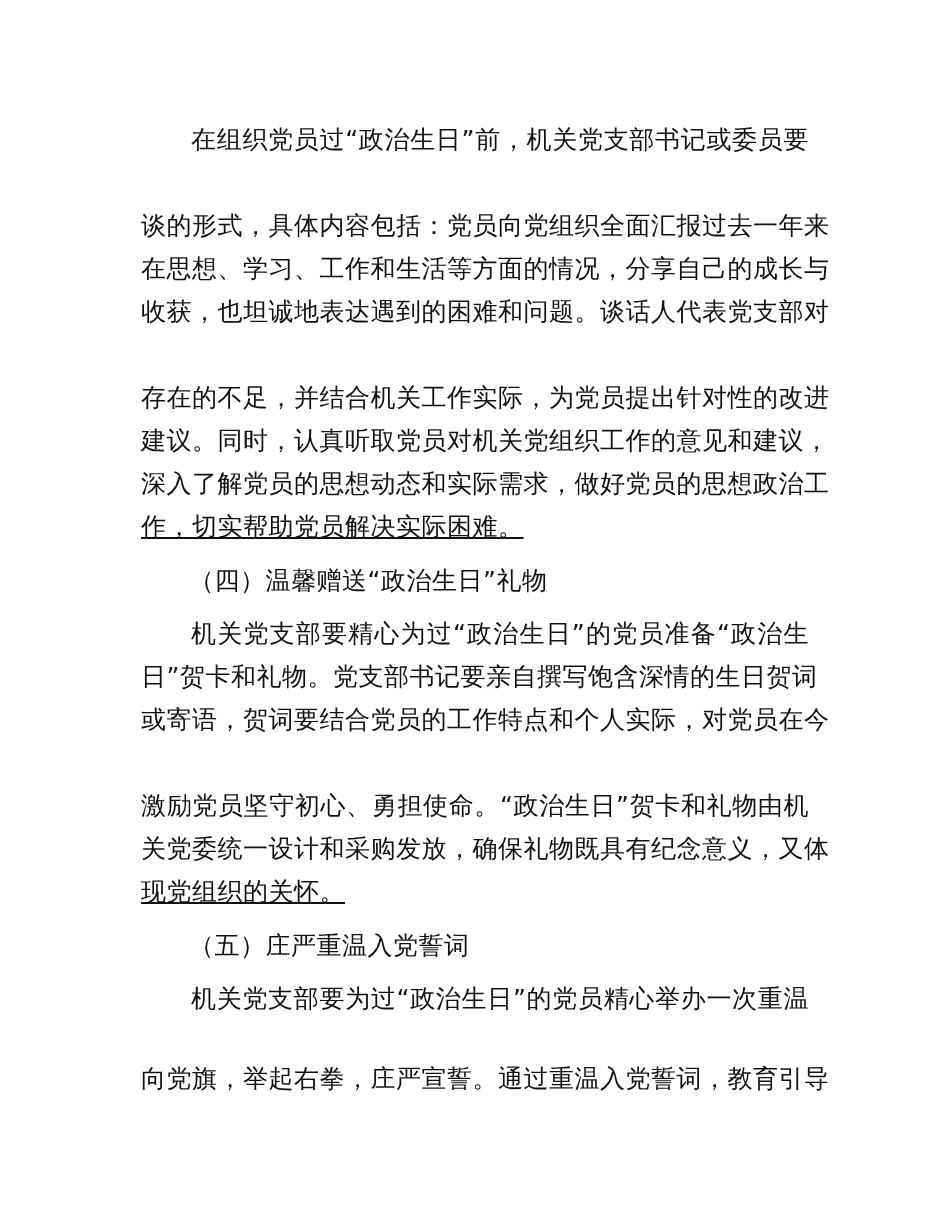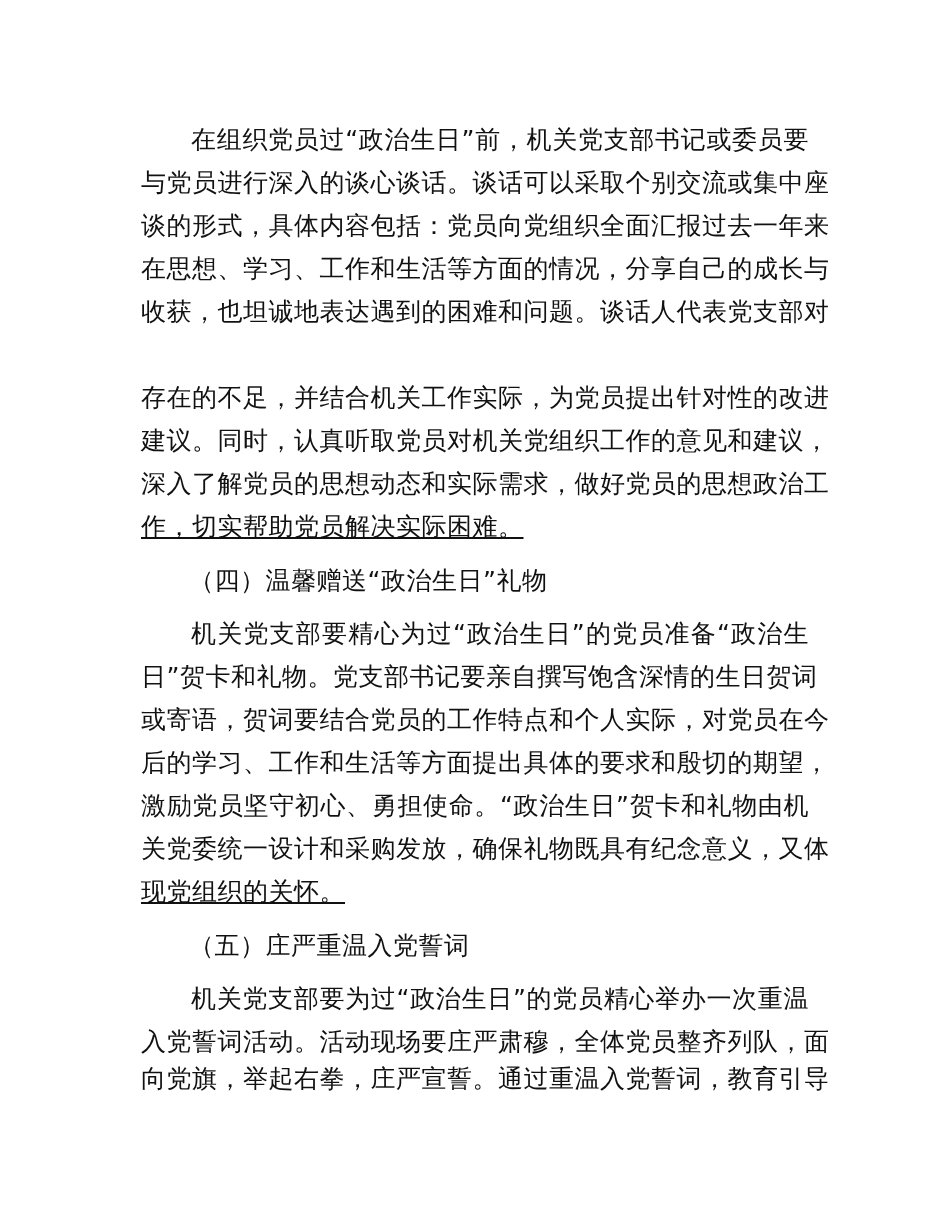--- a/index.html
+++ b/index.html
@@ -11,37 +11,34 @@
   .line.last { text-align-last:left;text-decoration:underline; }
   .line.indent { left:191px; width:618px; }
   .line.heading { left:189px; text-align-last:left; }
 </style>
 </head>
 <body>
 
 <div class="page">
 
   <div class="line indent" style="top:125px">在组织党员过“政治生日”前，机关党支部书记或委员要</div>
-  <div class="line" style="top:168px">与党员进行深入的谈心谈话。谈话可以采取个别交流或集中座</div>
   <div class="line" style="top:211px">谈的形式，具体内容包括：党员向党组织全面汇报过去一年来</div>
   <div class="line" style="top:254px">在思想、学习、工作和生活等方面的情况，分享自己的成长与</div>
   <div class="line" style="top:297px">收获，也坦诚地表达遇到的困难和问题。谈话人代表党支部对</div>
   <div class="line" style="top:383px">存在的不足，并结合机关工作实际，为党员提出针对性的改进</div>
   <div class="line" style="top:426px">建议。同时，认真听取党员对机关党组织工作的意见和建议，</div>
   <div class="line" style="top:469px">深入了解党员的思想动态和实际需求，做好党员的思想政治工</div>
   <div class="line last" style="top:512px">作，切实帮助党员解决实际困难。</div>
 
   <div class="line heading" style="top:566px">（四）温馨赠送“政治生日”礼物</div>
 
   <div class="line indent" style="top:619px">机关党支部要精心为过“政治生日”的党员准备“政治生</div>
   <div class="line" style="top:662px">日”贺卡和礼物。党支部书记要亲自撰写饱含深情的生日贺词</div>
   <div class="line" style="top:705px">或寄语，贺词要结合党员的工作特点和个人实际，对党员在今</div>
-  <div class="line" style="top:748px">后的学习、工作和生活等方面提出具体的要求和殷切的期望，</div>
   <div class="line" style="top:791px">激励党员坚守初心、勇担使命。“政治生日”贺卡和礼物由机</div>
   <div class="line" style="top:834px">关党委统一设计和采购发放，确保礼物既具有纪念意义，又体</div>
   <div class="line last" style="top:877px">现党组织的关怀。</div>
 
   <div class="line heading" style="top:931px">（五）庄严重温入党誓词</div>
 
   <div class="line indent" style="top:984px">机关党支部要为过“政治生日”的党员精心举办一次重温</div>
-  <div class="line" style="top:1027px">入党誓词活动。活动现场要庄严肃穆，全体党员整齐列队，面</div>
   <div class="line" style="top:1064px">向党旗，举起右拳，庄严宣誓。通过重温入党誓词，教育引导</div>
 </div>
 
 </body></html>

